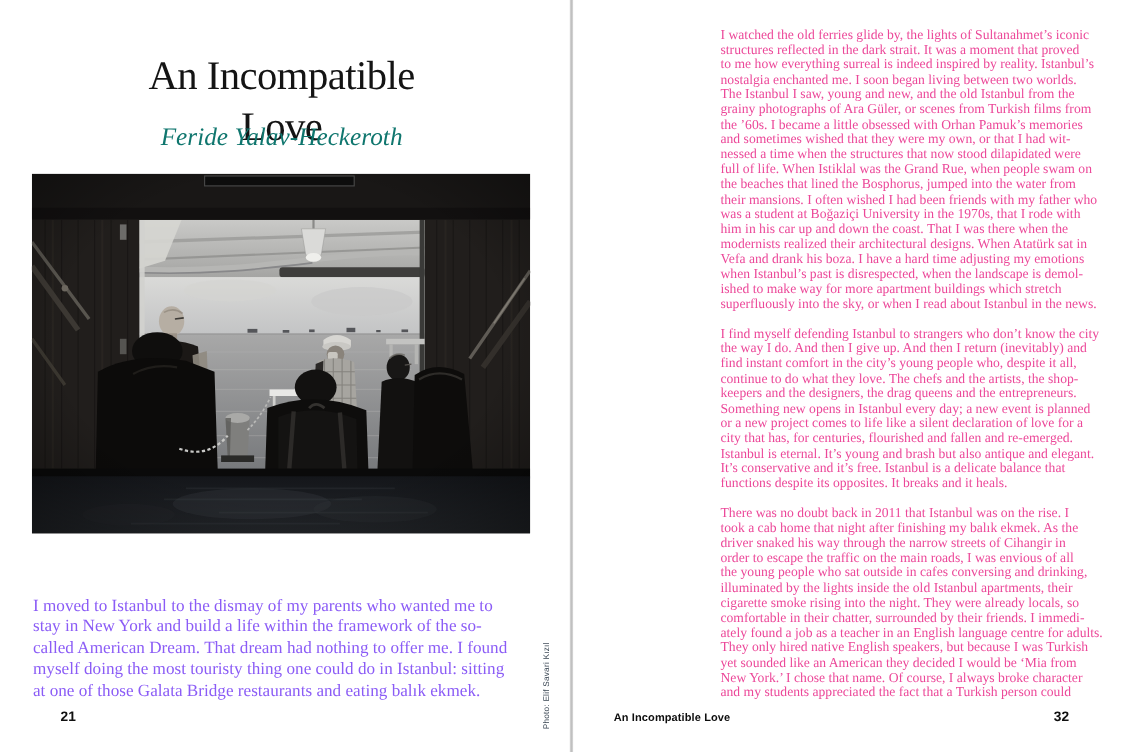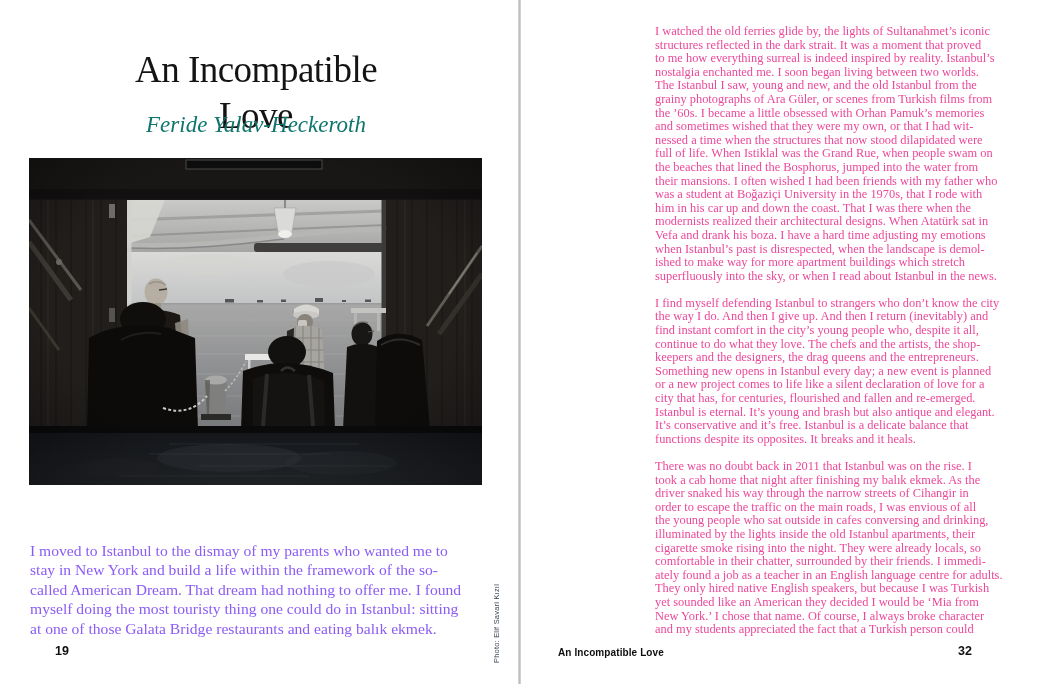--- a/index.html
+++ b/index.html
@@ -220,21 +220,21 @@
 
       <rect width="453" height="327" fill="url(#vign)"></rect>
     </svg>
 
     <div class="credit">Photo: Elif Savari Kızıl</div>
     <div class="intro">I moved to Istanbul to the dismay of my parents who wanted me to
 stay in New York and build a life within the framework of the so-
 called American Dream. That dream had nothing to offer me. I found
 myself doing the most touristy thing one could do in Istanbul: sitting
 at one of those Galata Bridge restaurants and eating balık ekmek.</div>
-    <div class="pagenum left">19</div>
+    <div class="pagenum left">21</div>
   </div>
 
   <div class="spine"></div>
 
   <div>
     <div class="bodycol">
       <p>I watched the old ferries glide by, the lights of Sultanahmet’s iconic
 structures reflected in the dark strait. It was a moment that proved
 to me how everything surreal is indeed inspired by reality. Istanbul’s
 nostalgia enchanted me. I soon began living between two worlds.

